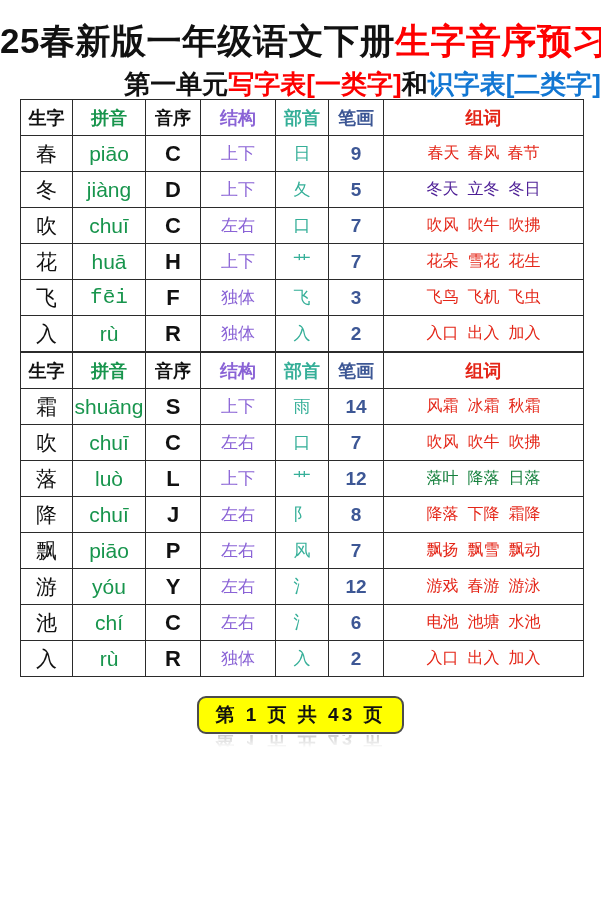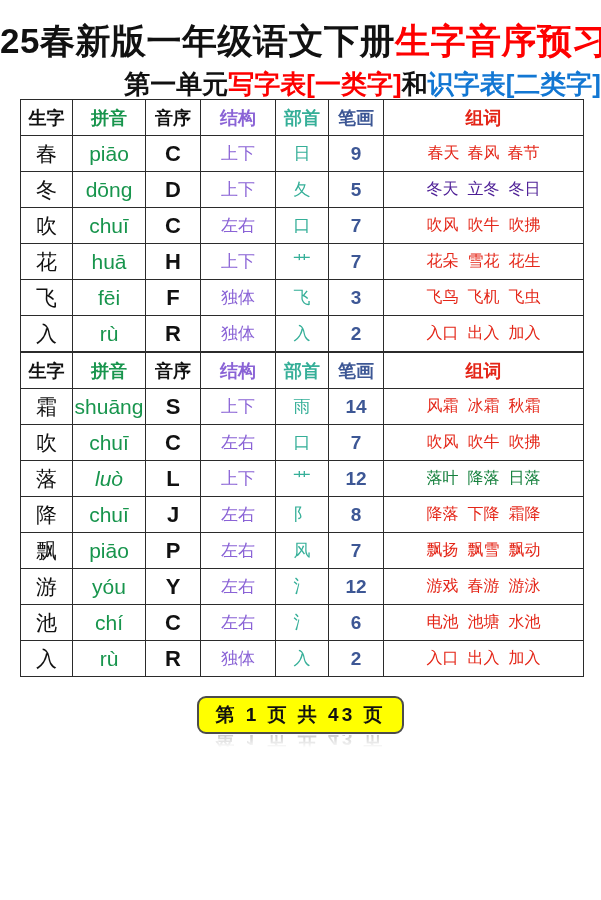--- a/index.html
+++ b/index.html
@@ -138,21 +138,21 @@
           <td class="c0" style="color: rgb(17, 17, 17);">春</td>
           <td class="c1" style="color: rgb(24, 149, 77);">piāo</td>
           <td class="c2" style="color: rgb(17, 17, 17);">C</td>
           <td class="c3" style="color: rgb(138, 99, 214);">上下</td>
           <td class="c4" style="color: rgb(53, 175, 152);">日</td>
           <td class="c5" style="color: rgb(61, 87, 149);">9</td>
           <td class="c6" style="color: rgb(228, 38, 24); font-family: Liberation Serif, serif;">春天  春风  春节</td>
         </tr>
         <tr>
           <td class="c0" style="color: rgb(17, 17, 17);">冬</td>
-          <td class="c1" style="color: rgb(24, 149, 77);">dōng</td>
+          <td class="c1" style="color: rgb(24, 149, 77);">jiàng</td>
           <td class="c2" style="color: rgb(17, 17, 17);">D</td>
           <td class="c3" style="color: rgb(138, 99, 214);">上下</td>
           <td class="c4" style="color: rgb(53, 175, 152);">夂</td>
           <td class="c5" style="color: rgb(61, 87, 149);">5</td>
           <td class="c6" style="color: #4c1d95;">冬天  立冬  冬日</td>
         </tr>
         <tr>
           <td class="c0" style="color: rgb(17, 17, 17);">吹</td>
           <td class="c1" style="color: rgb(24, 149, 77);">chuī</td>
           <td class="c2" style="color: rgb(17, 17, 17);">C</td>
@@ -165,21 +165,21 @@
           <td class="c0" style="color: rgb(17, 17, 17);">花</td>
           <td class="c1" style="color: rgb(24, 149, 77);">huā</td>
           <td class="c2" style="color: rgb(17, 17, 17);">H</td>
           <td class="c3" style="color: rgb(138, 99, 214);">上下</td>
           <td class="c4" style="color: rgb(53, 175, 152);">艹</td>
           <td class="c5" style="color: rgb(61, 87, 149);">7</td>
           <td class="c6" style="color: rgb(228, 38, 24);">花朵  雪花  花生</td>
         </tr>
         <tr>
           <td class="c0" style="color: rgb(17, 17, 17);">飞</td>
-          <td class="c1" style="color: rgb(24, 149, 77);">fēi</td>
+          <td class="c1" style="color: rgb(24, 149, 77); font-family: Liberation Mono, monospace;">fēi</td>
           <td class="c2" style="color: rgb(17, 17, 17);">F</td>
           <td class="c3" style="color: rgb(138, 99, 214);">独体</td>
           <td class="c4" style="color: rgb(53, 175, 152);">飞</td>
           <td class="c5" style="color: rgb(61, 87, 149);">3</td>
           <td class="c6" style="color: rgb(228, 38, 24);">飞鸟  飞机  飞虫</td>
         </tr>
         <tr>
           <td class="c0" style="color: rgb(17, 17, 17);">入</td>
           <td class="c1" style="color: rgb(24, 149, 77);">rù</td>
           <td class="c2" style="color: rgb(17, 17, 17);">R</td>
@@ -227,21 +227,21 @@
           <td class="c0" style="color: rgb(17, 17, 17);">吹</td>
           <td class="c1" style="color: rgb(24, 149, 77);">chuī</td>
           <td class="c2" style="color: rgb(17, 17, 17);">C</td>
           <td class="c3" style="color: rgb(138, 99, 214);">左右</td>
           <td class="c4" style="color: rgb(53, 175, 152);">口</td>
           <td class="c5" style="color: rgb(61, 87, 149);">7</td>
           <td class="c6" style="color: rgb(228, 38, 24);">吹风  吹牛  吹拂</td>
         </tr>
         <tr>
           <td class="c0" style="color: rgb(17, 17, 17);">落</td>
-          <td class="c1" style="color: rgb(24, 149, 77); font-style: italic;">luò</td>
+          <td class="c1" style="color: rgb(24, 149, 77);">luò</td>
           <td class="c2" style="color: rgb(17, 17, 17);">L</td>
           <td class="c3" style="color: rgb(138, 99, 214);">上下</td>
           <td class="c4" style="color: rgb(53, 175, 152);">艹</td>
           <td class="c5" style="color: rgb(61, 87, 149);">12</td>
           <td class="c6" style="color: #15803d;">落叶  降落  日落</td>
         </tr>
         <tr>
           <td class="c0" style="color: rgb(17, 17, 17);">降</td>
           <td class="c1" style="color: rgb(24, 149, 77);">chuī</td>
           <td class="c2" style="color: rgb(17, 17, 17);">J</td>

